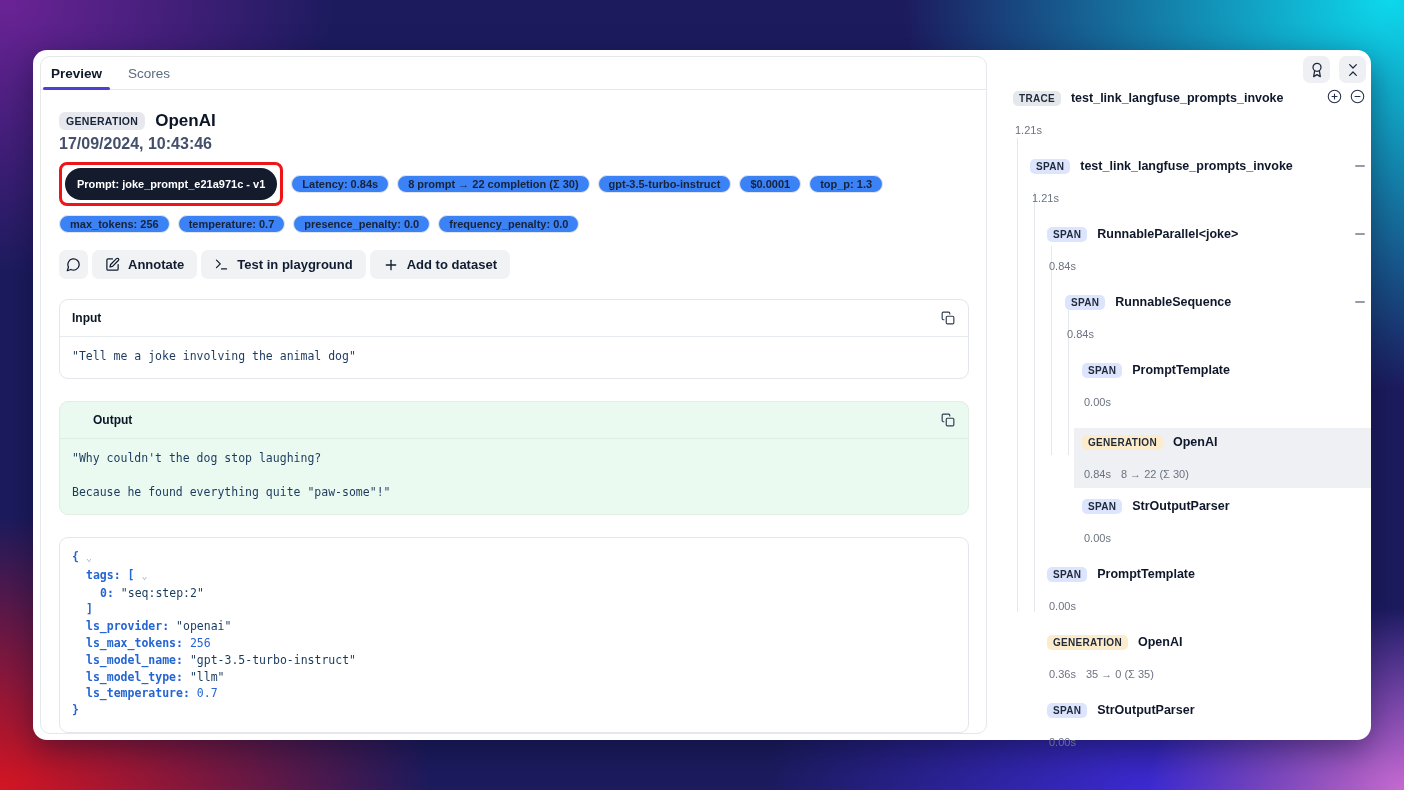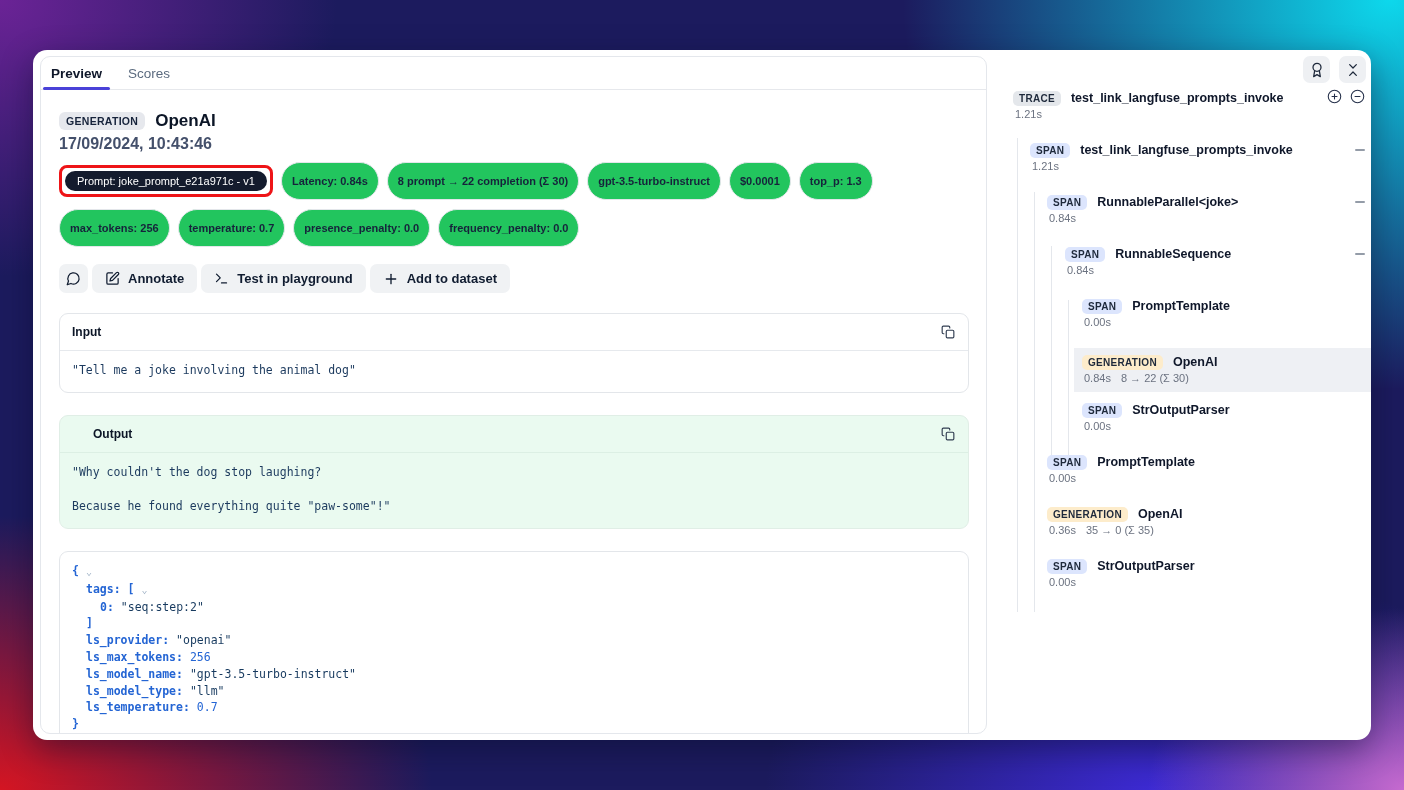--- a/index.html
+++ b/index.html
@@ -27,23 +27,23 @@
   .tab { position:relative; display:flex; align-items:center; padding:0 10px; font-size:13.5px; font-weight:700; color:#0f172a; cursor:pointer; }
   .tab.active::after { content:""; position:absolute; left:2px; right:2px; bottom:-1px; height:3px; background:#4a41d8; border-radius:2px; }
   .tab.inactive { color:#5b6b7f; font-weight:500; }
   .content { padding:21px 17px 0 18px; }
   .title-row { display:flex; align-items:center; gap:10px; }
   .type-badge { background:#e6e8ed; color:#16233b; font-size:10.5px; font-weight:700; padding:3px 7px; border-radius:6px; letter-spacing:.3px; }
   .title { font-size:17px; font-weight:700; color:#0b1526; }
   .timestamp { margin-top:4px; font-size:16px; color:#44506b; font-weight:700; }
   .chips-row { display:flex; flex-wrap:wrap; gap:8px; align-items:center; margin-top:9px; }
   .chips-row.second { margin-top:9px; }
-  .chip { border:1px solid #e3e6ea; border-radius:999px; padding:12px 10px; font-size:11px; font-weight:700; color:#16233b; background:#22c55e; white-space:nowrap; }
+  .chip { border:1px solid #e3e6ea; border-radius:999px; padding:2px 10px; font-size:11px; font-weight:700; color:#16233b; background:#3b82f6; white-space:nowrap; }
   .prompt-wrap { border:3px solid #ee1417; border-radius:8px; padding:3px; }
-  .prompt-chip { display:block; background:#141b2d; color:#fff; border-radius:999px; padding:4px 12px; font-size:11px; font-weight:400; white-space:nowrap; cursor:pointer; }
+  .prompt-chip { display:block; background:#141b2d; color:#fff; border-radius:999px; padding:10px 12px; font-size:11px; font-weight:700; white-space:nowrap; cursor:pointer; }
   .actions-row { display:flex; gap:4px; margin-top:17px; }
   .act-btn { display:flex; align-items:center; gap:8px; background:#f0f2f4; border:none; border-radius:7px; height:29px; padding:0 13px; font-size:13px; font-weight:600; color:#101c30; cursor:pointer; }
   .act-btn.icon-only { width:29px; padding:0; justify-content:center; }
   .act-btn svg { flex:0 0 auto; }
   .databox { margin-top:20px; border:1px solid #e3e6ea; border-radius:9px; background:#fff; overflow:hidden; }
   .databox + .databox { margin-top:22px; }
   .databox-head { display:flex; justify-content:space-between; align-items:center; padding:7px 9px 7px 12px; border-bottom:1px solid #e6e9ed; }
   .databox-title { font-size:12px; font-weight:700; color:#0b1526; }
   .copy-btn { width:22px; height:22px; display:flex; align-items:center; justify-content:center; background:transparent; border:none; color:#303c50; cursor:pointer; }
   .databox-body { padding:11px 12px 13px; font-family:"DejaVu Sans Mono", monospace; font-size:11.5px; color:#1c3a5e; line-height:16.8px; }
@@ -67,21 +67,21 @@
   .g2 { left:47px; top:142px; height:420px; }
   .g3 { left:64px; top:196px; height:209px; }
   .g4 { left:81px; top:250px; height:155px; }
   .tnode { position:relative; margin-bottom:18px; }
   .badge-row { display:flex; align-items:center; gap:10px; height:20px; cursor:pointer; }
   .tbadge { font-size:10px; font-weight:700; letter-spacing:.3px; color:#1e293b; padding:2px 6px; border-radius:5px; white-space:nowrap; }
   .tbadge.trace { background:#e4e7eb; }
   .tbadge.span { background:#dce5fd; }
   .tbadge.gen { background:#fdeccb; }
   .tname { font-size:12.5px; font-weight:600; color:#0f172a; white-space:nowrap; }
-  .dur-row { margin-top:0; height:14px; font-size:11px; color:#6b7280; display:flex; gap:10px; margin-left:2px; }
+  .dur-row { margin-top:16px; height:14px; font-size:11px; color:#6b7280; display:flex; gap:10px; margin-left:2px; }
   .lv1 { margin-left:17px; } .lv2 { margin-left:34px; } .lv3 { margin-left:52px; } .lv4 { margin-left:69px; }
   .tnode.selected { margin-left:61px; padding:4px 0 6px 8px; background:#eef0f4; margin-bottom:8px; }
   .dash { position:absolute; right:6px; top:9px; width:10px; height:2px; background:#949ca8; border-radius:1px; cursor:pointer; }
   .root-icons { position:absolute; right:6px; top:1px; display:flex; gap:8px; color:#25304a; }
   .root-icons span { cursor:pointer; display:flex; }
 </style>
 </head>
 <body>
 
 <div class="bg"></div>

